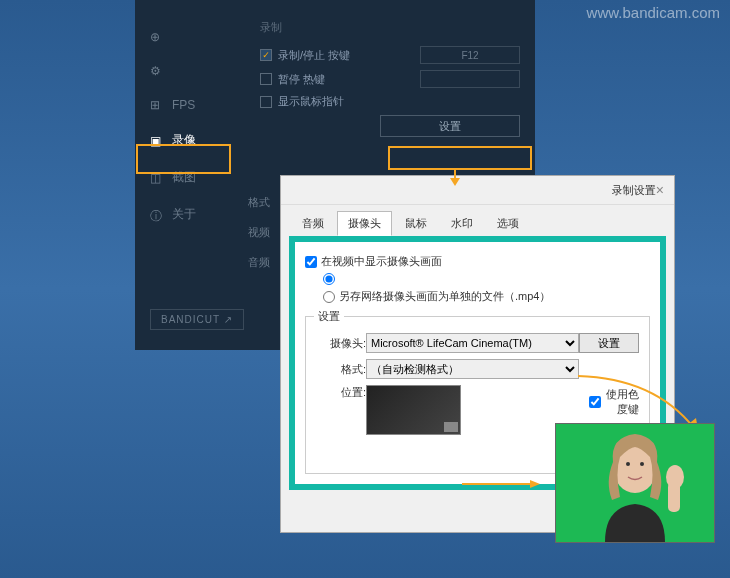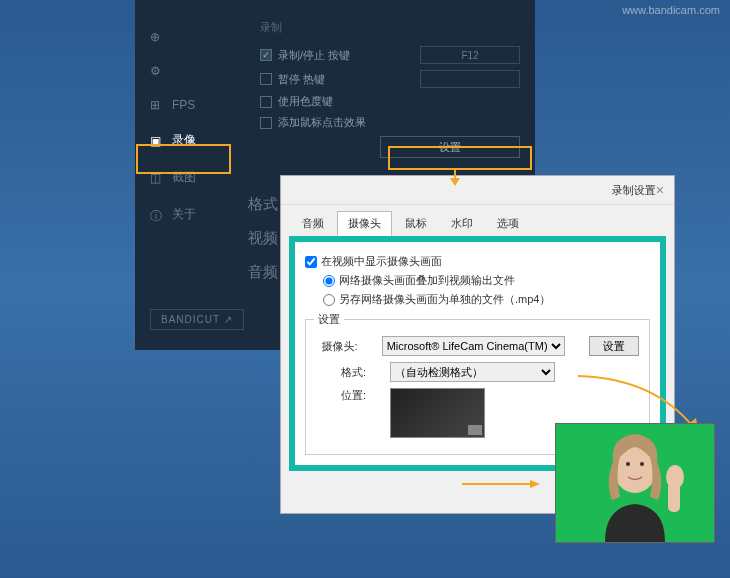--- a/index.html
+++ b/index.html
@@ -1,48 +1,48 @@
 <!DOCTYPE html>
 <html><head>
 <meta charset="utf-8">
 <style>
 * { margin: 0; padding: 0; box-sizing: border-box; font-family: "Microsoft YaHei", Arial, sans-serif; }
 body { width: 730px; height: 578px; background: linear-gradient(180deg, #2a5a8f 0%, #3a6fa8 50%, #2a5a8f 100%); position: relative; overflow: hidden; }
-.watermark { position: absolute; top: 4px; right: 10px; color: rgba(255,255,255,0.5); font-size: 11px; }
+.watermark { position: absolute; top: 4px; right: 10px; color: rgba(255,255,255,0.5); font-size: 15px; }
 .main-panel { position: absolute; left: 135px; top: 0; width: 400px; height: 350px; background: #1a2b3d; color: #8a9bb0; }
 .sidebar { width: 110px; float: left; padding-top: 20px; }
 .sidebar-item { padding: 10px 15px; font-size: 12px; display: flex; align-items: center; gap: 8px; color: #6a7a8a; cursor: pointer; }
 .sidebar-item.active { color: #fff; }
 .sidebar-icon { width: 14px; height: 14px; display: inline-block; }
 .content-area { margin-left: 110px; padding: 20px 15px; }
 .section-title { font-size: 11px; color: #5a6a7a; margin-bottom: 8px; }
 .check-row { display: flex; align-items: center; gap: 6px; font-size: 11px; padding: 3px 0; color: #8a9bb0; }
 .check-row.checked .checkbox-mini { background: #2a4a6a; }
 .checkbox-mini { width: 12px; height: 12px; border: 1px solid #5a6a7a; display: inline-flex; align-items: center; justify-content: center; font-size: 9px; color: #fa0; }
 .hotkey-slot { margin-left: auto; width: 100px; height: 18px; border: 1px solid #3a4a5a; font-size: 10px; color: #6a7a8a; display: flex; align-items: center; justify-content: center; }
 .settings-btn { width: 140px; height: 22px; border: 1px solid #4a5a6a; background: transparent; color: #9aabba; font-size: 11px; cursor: pointer; margin-left: auto; display: block; }
 .bandicut { position: absolute; bottom: 20px; left: 15px; color: #6a7a8a; font-size: 10px; letter-spacing: 1px; border: 1px solid #3a4a5a; padding: 4px 10px; }
-.side-labels { position: absolute; left: 248px; top: 195px; color: #6a7a8a; font-size: 15px; }
+.side-labels { position: absolute; left: 248px; top: 195px; color: #6a7a8a; font-size: 11px; }
 .side-labels div { margin-bottom: 15px; }
 
 .highlight-box { position: absolute; border: 2px solid #f5a623; pointer-events: none; }
 
 .dialog { position: absolute; left: 280px; top: 175px; width: 395px; background: #f0f0f0; border: 1px solid #aaa; font-size: 11px; color: #333; }
 .dialog-header { padding: 6px 10px; display: flex; justify-content: flex-end; align-items: center; border-bottom: 1px solid #ddd; }
 .dialog-close { cursor: pointer; color: #888; font-size: 14px; }
 .tabs { display: flex; padding: 6px 10px 0 10px; gap: 2px; }
 .tab { padding: 4px 10px; border: 1px solid transparent; cursor: pointer; font-size: 11px; }
 .tab.active { background: #fff; border: 1px solid #bbb; border-bottom: 1px solid #fff; }
 .dialog-body { background: #fff; border: 6px solid #14b8a6; margin: 0 8px 8px 8px; padding: 10px; }
 .dcheck { display: flex; align-items: center; gap: 4px; padding: 2px 0; }
 .dcheck input { width: 12px; height: 12px; }
 .radio-group { margin-left: 18px; }
 .fieldset { border: 1px solid #ccc; margin-top: 10px; padding: 10px; position: relative; }
 .fieldset-label { position: absolute; top: -8px; left: 8px; background: #fff; padding: 0 4px; font-size: 11px; }
-.form-row { display: flex; align-items: center; gap: 24px; margin: 6px 0; }
+.form-row { display: flex; align-items: center; gap: 0; margin: 6px 0; }
 .form-row label { width: 50px; text-align: right; }
 .form-row select { flex: 1; height: 20px; font-size: 11px; border: 1px solid #aaa; }
 .small-btn { width: 60px; height: 20px; font-size: 11px; border: 1px solid #999; background: #e8e8e8; cursor: pointer; }
 .preview-box { width: 95px; height: 50px; background: linear-gradient(135deg, #222, #444); border: 1px solid #888; position: relative; }
 .preview-box::after { content: ''; position: absolute; right: 2px; bottom: 2px; width: 14px; height: 10px; background: #888; }
 .dialog-footer { display: flex; justify-content: flex-end; padding: 6px 10px; gap: 6px; }
 .ok-btn { width: 70px; height: 22px; border: 1px solid #999; background: #e8e8e8; cursor: pointer; font-size: 11px; }
 
 .arrow { position: absolute; pointer-events: none; }
 .arrow-line { stroke: #f5a623; stroke-width: 2; fill: none; }
@@ -88,25 +88,21 @@
         <span>录制/停止 按键</span>
         <span class="hotkey-slot">F12</span>
       </div>
     <div class="check-row">
         <span class="checkbox-mini"></span>
         <span>暂停 热键</span>
         <span class="hotkey-slot"></span>
       </div>
     <div class="check-row">
         <span class="checkbox-mini"></span>
-        <span>使用色度键</span>
-      </div>
-    <div class="check-row">
-        <span class="checkbox-mini"></span>
-        <span>添加鼠标点击效果</span>
+        <span>显示鼠标指针</span>
       </div>
     <div class="check-row" style="justify-content:space-between">
       <button class="settings-btn">设置</button>
     </div>
   </div>
   <div class="bandicut">BANDICUT ↗</div>
 </div>
 
 <div class="side-labels">
   <div>格式</div>
@@ -133,21 +129,20 @@
     <div class="tab">选项</div>
   </div>
   <div class="dialog-body">
     <label class="dcheck">
         <input type="checkbox" checked="" style="">
         <span>在视频中显示摄像头画面</span>
       </label>
     <div class="radio-group">
       <label class="dcheck">
           <input type="radio" name="r" checked="" style="">
-          <span>网络摄像头画面叠加到视频输出文件</span>
         </label>
       <label class="dcheck">
           <input type="radio" name="r" style="">
           <span>另存网络摄像头画面为单独的文件（.mp4）</span>
         </label>
     </div>
     <div class="fieldset">
       <span class="fieldset-label">设置</span>
       <div class="form-row">
         <label>摄像头:</label>
@@ -155,20 +150,27 @@
         <button class="small-btn">设置</button>
       </div>
       <div class="form-row">
         <label>格式:</label>
         <select><option>（自动检测格式）</option></select>
         <span style="width:60px"></span>
       </div>
       <div class="form-row" style="align-items:flex-start">
         <label>位置:</label>
         <div class="preview-box"></div>
+        <div style="flex:1;display:flex;flex-direction:column;align-items:flex-end;gap:18px">
+          <label class="dcheck">
+              <input type="checkbox" checked="" style="">
+              <span>使用色度键</span>
+            </label>
+          <button class="small-btn" style="width:80px">高级</button>
+        </div>
       </div>
     </div>
   </div>
   <div class="dialog-footer">
     <button class="ok-btn">确定</button>
   </div>
 </div>
 
 <svg class="arrow" style="left:440px;top:168px;width:30px;height:20px">
     <line class="arrow-line" x1="15" y1="0" x2="15" y2="12"></line>

